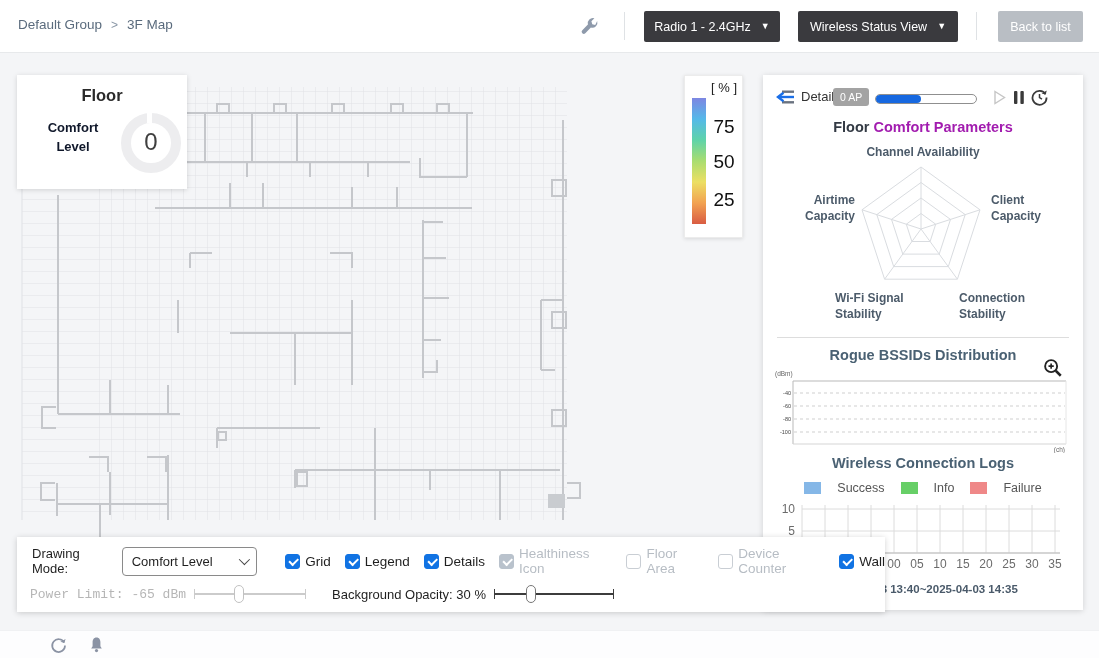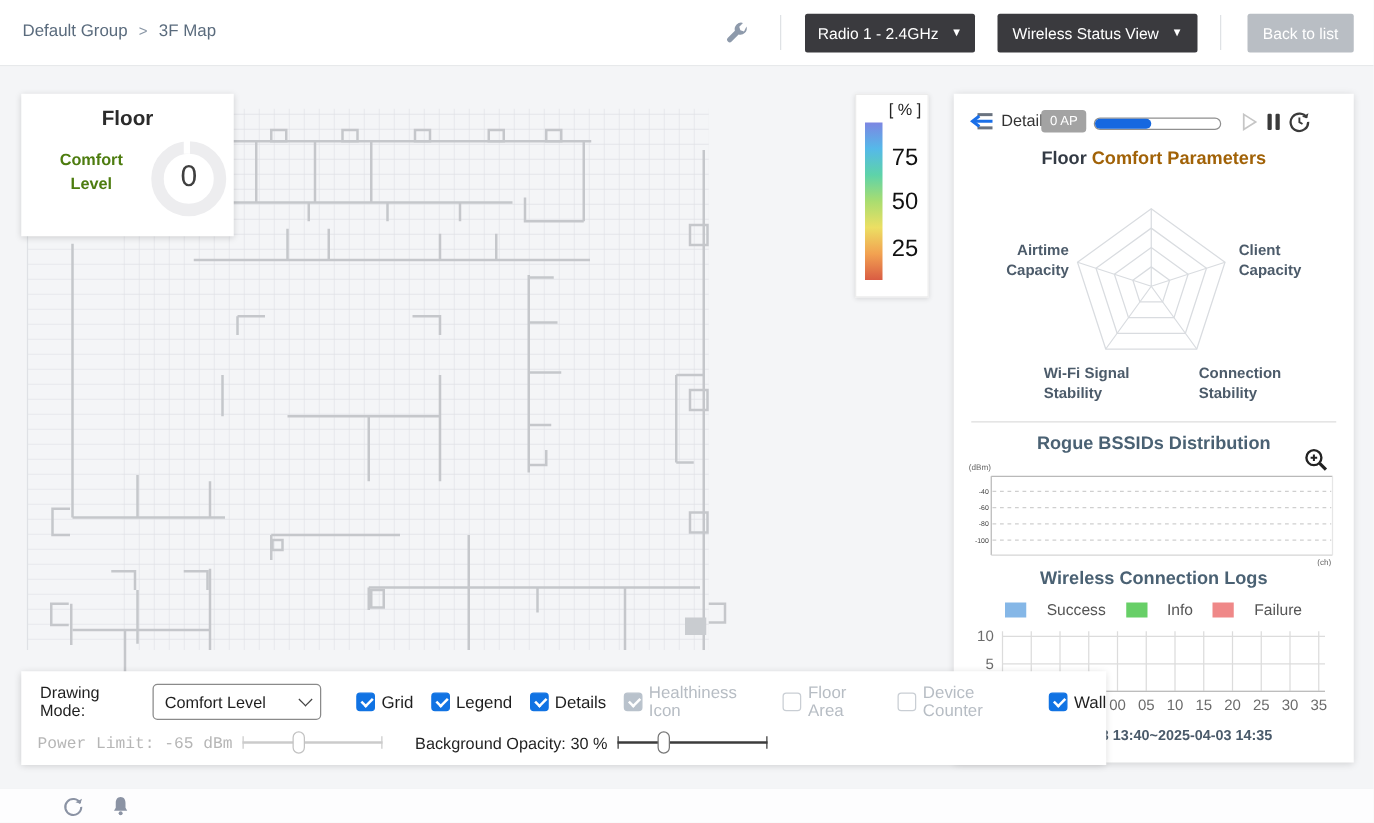--- a/index.html
+++ b/index.html
@@ -15,21 +15,21 @@
     display:flex;align-items:center;justify-content:center;gap:10px;border-radius:2px;cursor:pointer;}
   .darkbtn .arr{font-size:9px;line-height:1;}
   .graybtn{position:absolute;top:11px;height:31px;background:#b9bec4;color:#fff;font-size:12.5px;
     display:flex;align-items:center;justify-content:center;border-radius:2px;cursor:pointer;}
   
   .mapsvg{position:absolute;left:15px;top:55px;z-index:1;}
   
   .floorcard{position:absolute;left:17px;top:75px;width:170px;height:114px;background:#fff;
     box-shadow:0 1px 5px rgba(0,0,0,.15);z-index:3;}
   .floorcard .t{margin-top:11px;text-align:center;font-size:16.5px;font-weight:bold;color:#2b2b2b;}
-  .floorcard .lbl{position:absolute;left:10px;top:44px;width:92px;text-align:center;font-size:13px;font-weight:bold;color:#4d7c0f;line-height:1.45;}
+  .floorcard .lbl{position:absolute;left:10px;top:44px;width:92px;text-align:center;font-size:13px;font-weight:bold;color:#0f172a;line-height:1.45;}
   .gauge{position:absolute;left:104px;top:38px;width:40px;height:40px;border:10px solid #ededef;border-radius:50%;}
   .gauge .notch{position:absolute;left:16px;top:-11px;width:5px;height:11px;background:#fff;}
   .gauge .val{position:absolute;left:0;top:5px;width:40px;text-align:center;font-size:24px;color:#3f3f3f;font-weight:500;}
   
   .scalecard{position:absolute;left:684px;top:75px;width:57px;height:161px;background:#fff;border:1px solid #ececec;
     box-shadow:0 1px 4px rgba(0,0,0,.12);z-index:3;}
   .scalecard .unit{position:absolute;right:5px;top:4px;font-size:13px;color:#222;}
   .gradbar{position:absolute;left:7px;top:22px;width:14px;height:126px;}
   .scaletick{position:absolute;left:24px;width:30px;text-align:center;font-size:19px;color:#111;}
   
@@ -37,21 +37,21 @@
     box-shadow:0 1px 6px rgba(0,0,0,.15);z-index:3;}
   .panel .collapse{position:absolute;left:12px;top:14px;display:flex;align-items:center;gap:6px;cursor:pointer;}
   .panel .collapse .txt{font-size:13px;color:#333;}
   .apbadge{position:absolute;left:70px;top:13px;background:#a3a3a3;color:#fff;font-size:10.5px;
     padding:3px 7px;border-radius:3px;}
   .pbar{position:absolute;left:112px;top:19px;width:100px;height:8px;border:1px solid #8f8f8f;border-radius:6px;}
   .pbar .fill{height:100%;border-radius:6px;}
   .icn{position:absolute;cursor:pointer;}
   .sectitle{position:absolute;left:0;width:320px;text-align:center;font-size:14.5px;font-weight:bold;color:#4a6173;}
   .sectitle .dark{color:#333a44;}
-  .sectitle .blue{color:#a16207;}
+  .sectitle .blue{color:#a21caf;}
   .radarlbl{position:absolute;font-size:12px;font-weight:bold;color:#4c5b6a;line-height:1.3;}
   .hdiv{position:absolute;left:14px;width:292px;border-top:1px solid #ddd;}
   .legrow{position:absolute;left:0;top:482px;width:320px;display:flex;justify-content:center;gap:16px;align-items:center;}
   .legitem{display:flex;align-items:center;gap:16px;font-size:12.5px;color:#555;}
   .legitem .sw{width:17px;height:12px;}
   .datelbl{position:absolute;left:0;top:508px;width:320px;text-align:center;font-size:11.5px;font-weight:bold;color:#4a5a6a;}
   
   .toolbar{position:absolute;left:17px;top:537px;width:828px;height:75px;background:#fff;
     box-shadow:0 1px 6px rgba(0,0,0,.18);z-index:6;padding-left:40px;}
   .tb-row1{position:absolute;left:15px;top:9px;height:30px;display:flex;align-items:center;}
@@ -236,20 +236,21 @@
       <path d="M14.5 5.2 A7 7 0 1 0 15.5 8.5" fill="none" stroke="#3a3a3a" stroke-width="1.8"></path>
       <path d="M15.8 1.5 L14.6 5.6 L10.6 4.4 Z" fill="#3a3a3a"></path>
       <path d="M8.5 5 V8.7 L11 10.2" fill="none" stroke="#3a3a3a" stroke-width="1.5"></path>
     </svg>
 
     <div class="sectitle" style="top:44px">
       <span class="dark">Floor</span>
       <span class="blue">Comfort Parameters</span>
     </div>
 
+    <div class="radarlbl" style="left:0;top:70px;width:320px;text-align:center">Channel Availability</div>
     <div class="radarlbl" style="left:228px;top:118px;width:75px">Client Capacity</div>
     <div class="radarlbl" style="left:196px;top:216px;width:90px">Connection Stability</div>
     <div class="radarlbl" style="left:72px;top:216px;width:86px">Wi-Fi Signal Stability</div>
     <div class="radarlbl" style="left:28px;top:118px;width:64px;text-align:right">Airtime Capacity</div>
 
     <svg style="position:absolute;left:62px;top:78px" width="192" height="158" viewBox="-96 -76 192 158">
       <g fill="none" stroke="#d9dce0" stroke-width="1">
         <polygon points="0,-62 59,-19.2 36.4,50.2 -36.4,50.2 -59,-19.2"></polygon>
         <polygon points="0,-46.5 44.2,-14.4 27.3,37.6 -27.3,37.6 -44.2,-14.4"></polygon>
         <polygon points="0,-31 29.5,-9.6 18.2,25.1 -18.2,25.1 -29.5,-9.6"></polygon>

